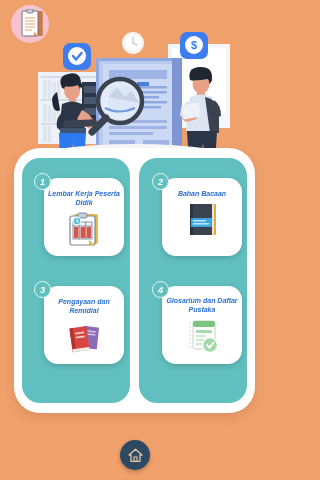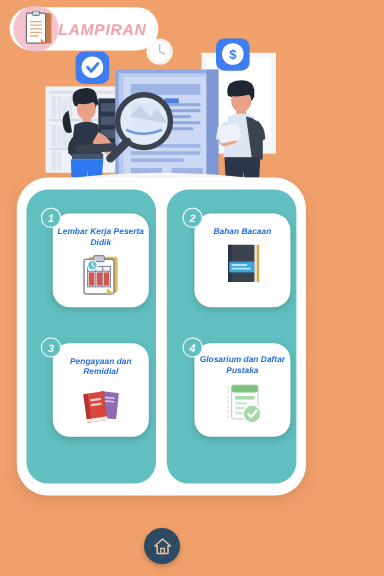--- a/index.html
+++ b/index.html
@@ -177,23 +177,20 @@
       <path d="M188 101 q-8 5 -8 15 l9 3 l3 -12 z" fill="#dce4f1"></path>
       <path d="M184 112 q-4 8 3 10 l10 -3 l-2 -7 z" fill="#e8a187"></path>
       <rect x="182" y="104" width="18" height="14" rx="2" fill="#eef2f8" transform="rotate(-12 191 111)"></rect>
       <path d="M187 131 l30 0 l-2 34 l-10 0 l-2 -22 l-3 22 l-11 0 z" fill="#2b3648"></path>
 
       <rect x="0" y="148" width="269" height="17" fill="#f0a06b"></rect>
       <ellipse cx="134" cy="160" rx="105" ry="16" fill="#f9f9fb"></ellipse>
     </svg>
   </div>
 
-  <div class="hdr-pill">
-    <span class="hdr-title">LAMPIRAN</span>
-  </div>
   <div class="hdr-circle"></div>
   <div class="hdr-icon">
     <svg width="26" height="29" viewBox="0 0 26 29">
       <rect x="16" y="2" width="7" height="25" rx="1" fill="#d98a57"></rect>
       <rect x="18" y="2" width="4" height="25" fill="#c97a4a"></rect>
       <rect x="2" y="2" width="16" height="25" rx="1.5" fill="#ffffff" stroke="#6b6f78" stroke-width="1"></rect>
       <rect x="7" y="0" width="6" height="4" rx="1" fill="#cfd3da" stroke="#6b6f78" stroke-width=".8"></rect>
       <g stroke="#e9a97d" stroke-width="1.1">
         <line x1="5" y1="9" x2="15" y2="9"></line>
           <line x1="5" y1="12" x2="15" y2="12"></line>

